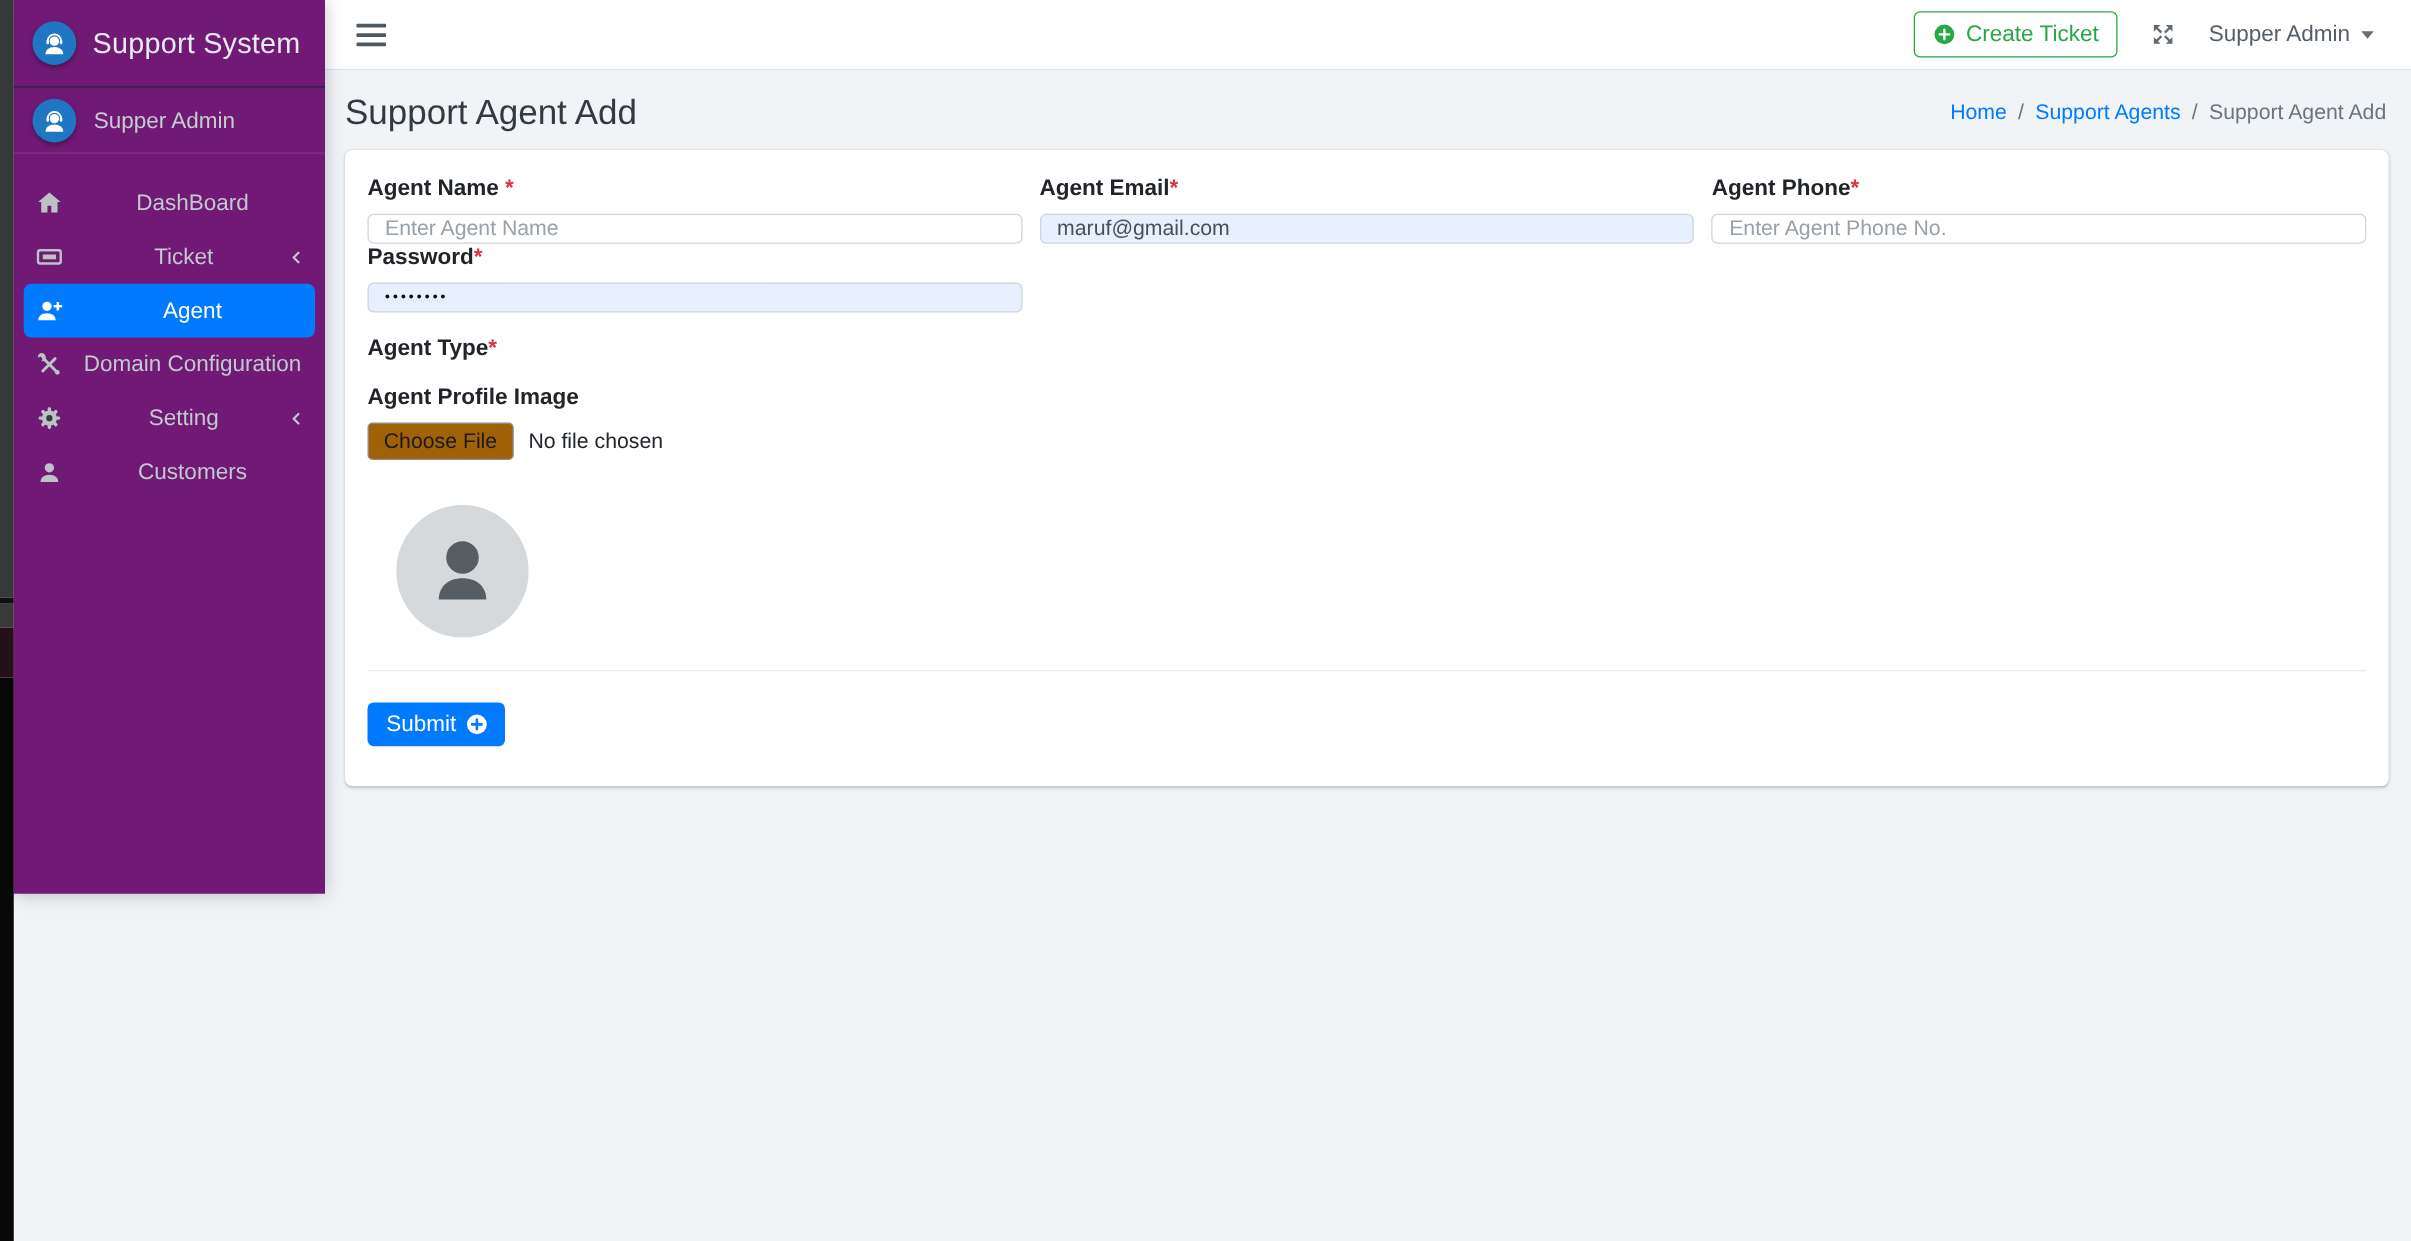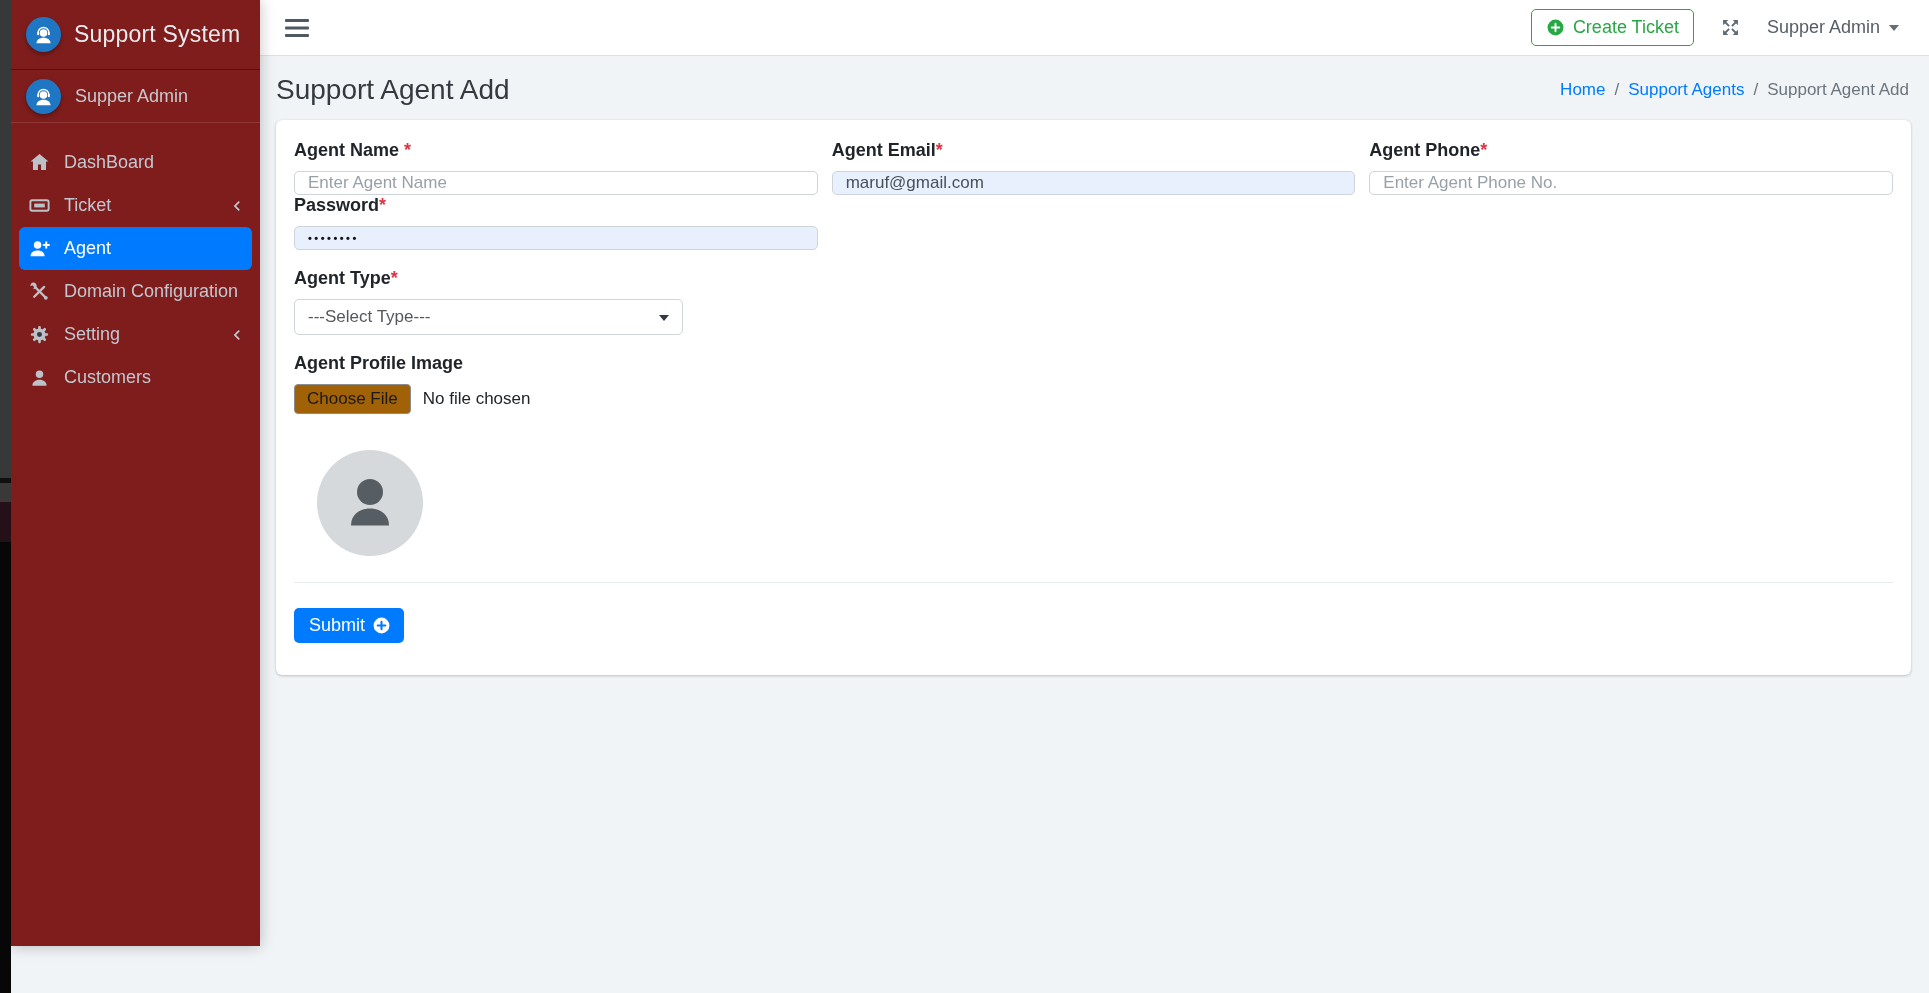--- a/index.html
+++ b/index.html
@@ -8,29 +8,29 @@
 
   
   .edge-strip { position:absolute; left:0; top:0; width:11px; height:993px; z-index:5; }
   .edge-seg1 { position:absolute; left:0; top:0; width:11px; height:478px; background:#36383a; }
   .edge-seg2 { position:absolute; left:0; top:478px; width:11px; height:5px; background:#101010; }
   .edge-seg3 { position:absolute; left:0; top:483px; width:11px; height:19px; background:#3b3937; }
   .edge-seg4 { position:absolute; left:0; top:502px; width:11px; height:40px; background:#251019; }
   .edge-seg5 { position:absolute; left:0; top:542px; width:11px; height:451px; background:#070707; }
 
   
-  .sidebar { position:relative; margin-left:11px; width:249px; height:946px; background:#7f1d1d; flex:none; z-index:4; box-shadow:0 0 14px rgba(0,0,0,.25); }
+  .sidebar { position:relative; margin-left:11px; width:249px; height:715px; background:#701a75; flex:none; z-index:4; box-shadow:0 0 14px rgba(0,0,0,.25); }
   .brand { display:flex; align-items:center; gap:13px; height:70px; padding:0 15px; border-bottom:1px solid #23272b; }
   .brand-text { color:#e8ebee; font-size:23px; font-weight:400; letter-spacing:.2px; white-space:nowrap; }
   .user-panel { display:flex; align-items:center; gap:14px; height:53px; padding:0 15px; border-bottom:1px solid rgba(255,255,255,.12); }
   .user-name { color:#c6cbd0; font-size:18px; }
   .avatar-circle { width:35px; height:35px; border-radius:50%; background:#1f77c4; box-shadow:0 2px 4px rgba(0,0,0,.35); flex:none; display:flex; align-items:center; justify-content:center; }
   .avatar-circle svg { width:25px; height:25px; }
 
-  .nav-menu { padding-top:18px; }
+  .nav-menu { padding-top:18px;text-align:center; }
   .nav-item { display:flex; align-items:center; height:43px; margin:0 8px; padding:0 8px 0 9px; border-radius:6px; color:#c2c7d0; cursor:pointer; }
   .nav-item .mi { width:23px; height:23px; margin-right:13px; flex:none; color:#bcc2c8; }
   .nav-item .mi svg { width:23px; height:23px; display:block; }
   .nav-label { font-size:18px; flex:1; white-space:nowrap; }
   .nav-item.active { background:#007bff; color:#fff; }
   .nav-item.active .mi { color:#fff; }
   .chev { width:14px; height:14px; color:#c2c7d0; flex:none; }
   .chev svg { width:14px; height:14px; display:block; }
 
   
@@ -272,24 +272,20 @@
             <input class="f-input" type="text" placeholder="Enter Agent Phone No." style="">
           </div>
           <div>
             <label class="f-label"><span>Password</span><span class="req">*</span></label>
             <input class="f-input autofill pw" type="text" value="••••••••" style="">
           </div>
         </div>
 
         <div class="row-gap">
           <label class="f-label"><span>Agent Type</span><span class="req">*</span></label>
-          <div class="select-box w-col">
-            <span>---Select Type---</span>
-            <span class="select-caret"></span>
-          </div>
         </div>
 
         <div class="row-gap">
           <label class="f-label" style="margin-bottom:0;">Agent Profile Image</label>
           <div class="file-row">
             <button class="file-btn">Choose File</button>
             <span class="file-status">No file chosen</span>
           </div>
         </div>
 

